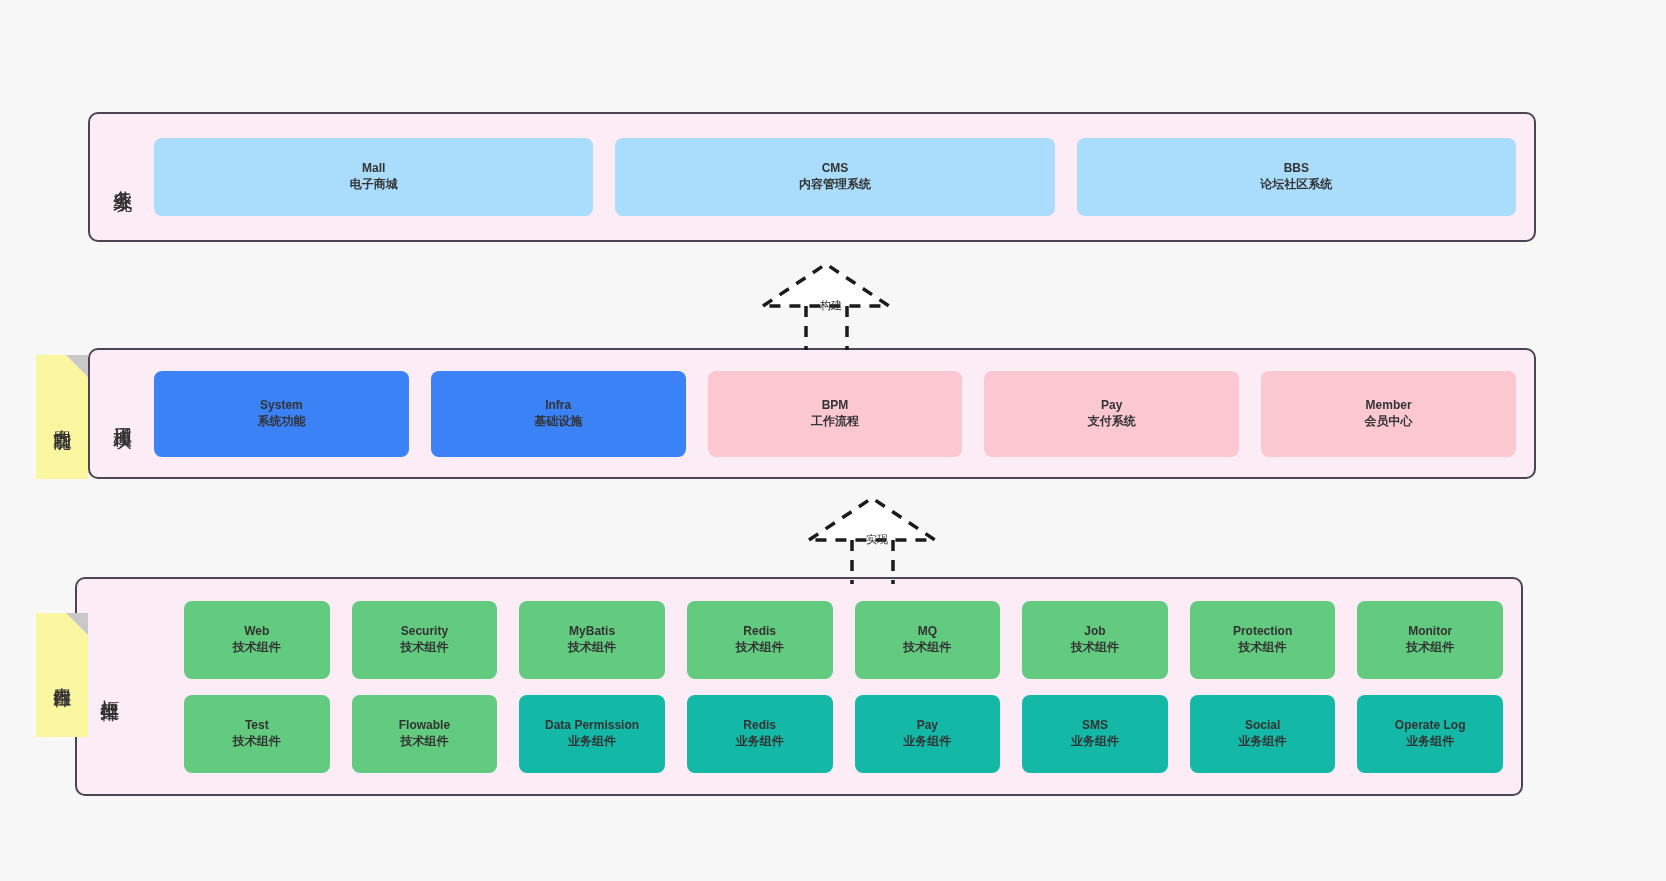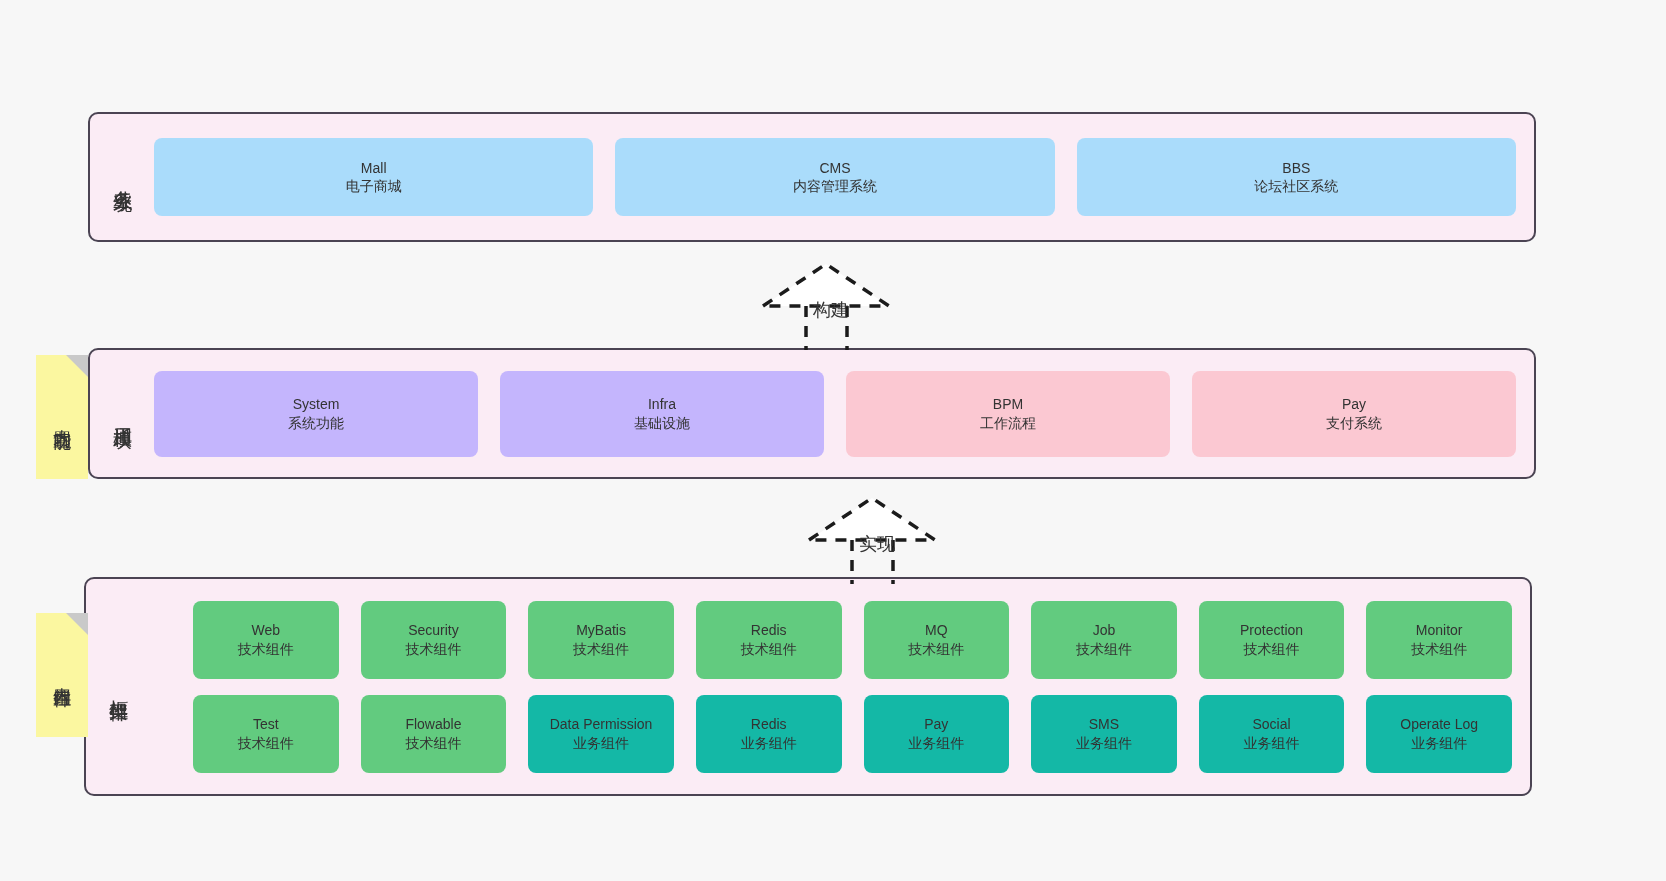--- a/index.html
+++ b/index.html
@@ -66,31 +66,32 @@
   
   .card {
     flex: 1 1 0;
     box-sizing: border-box;
     border-radius: 8px;
     display: flex;
     flex-direction: column;
     align-items: center;
     justify-content: center;
     text-align: center;
-    font-size: 14px;
+    font-size: 12px;
     line-height: 1.32;
     color: #333333;
     padding: 4px 6px;
     min-width: 0;
+    font-weight: bold;
   }
   .card .t1 { display: block; }
   .card .t2 { display: block; }
 
   .c-blue        { background: #aadcfb; }
-  .c-red         { background: #c4b5fd; }
+  .c-red         { background: #3b82f6; }
   .c-pink        { background: #fbc8d2; }
   .c-green       { background: #62cb7f; }
   .c-greenlight  { background: #14b8a6; }
 
   #layer-business .row { height: 78px; }
   #layer-modules  .row { height: 86px; }
   #layer-framework .row { height: 78px; }
 
   
   .note {
@@ -124,21 +125,21 @@
   .connector {
     position: absolute;
     z-index: 2;
   }
   .connector svg { display: block; }
   .connector-label {
     position: absolute;
     left: 0;
     right: 0;
     text-align: center;
-    font-size: 18px;
+    font-size: 11px;
     color: #333333;
     background: transparent;
     pointer-events: none;
   }
 </style>
 </head>
 <body>
 
 <div id="canvas">
 
@@ -202,39 +203,43 @@
         <div class="card c-pink">
           <span class="t1">BPM</span>
           <span class="t2">工作流程</span>
         </div>
 
         <div class="card c-pink">
           <span class="t1">Pay</span>
           <span class="t2">支付系统</span>
         </div>
 
+        <div class="card c-pink">
+          <span class="t1">Member</span>
+          <span class="t2">会员中心</span>
+        </div>
 
 
       </div>
     </div>
   </div>
 
   <div class="connector" id="connector-implement" style="left:804px; top:492px; width:146px; height:92px;">
     <svg width="146" height="92" viewBox="0 0 146 92" fill="none">
       <path d="M 5 48 L 68 6 L 131 48 Z" fill="#ffffff" stroke="#1b1b1b" stroke-width="3.5" stroke-dasharray="11 9" stroke-linejoin="miter"></path>
       <path d="M 48 48 L 48 92 M 89 48 L 89 92" stroke="#1b1b1b" stroke-width="3.5" stroke-dasharray="11 9"></path>
     </svg>
     <div class="connector-label" style="top:40px;">实现</div>
   </div>
 
   <div class="note" id="note-builtin-components" style="left:36px; top:613px; width:52px; height:124px;">
     <span>内置组件</span>
   </div>
 
-  <div class="layer" id="layer-framework" style="left:84px; top:577px; width:1448px; height:219px;gap:43px;">
+  <div class="layer" id="layer-framework" style="left:75px; top:577px; width:1448px; height:219px;gap:43px;">
     <div class="layer-title">框架组件</div>
     <div class="layer-body">
 
       <div class="row">
         <div class="card c-green">
           <span class="t1">Web</span>
           <span class="t2">技术组件</span>
         </div>
         <div class="card c-green">
           <span class="t1">Security</span>

